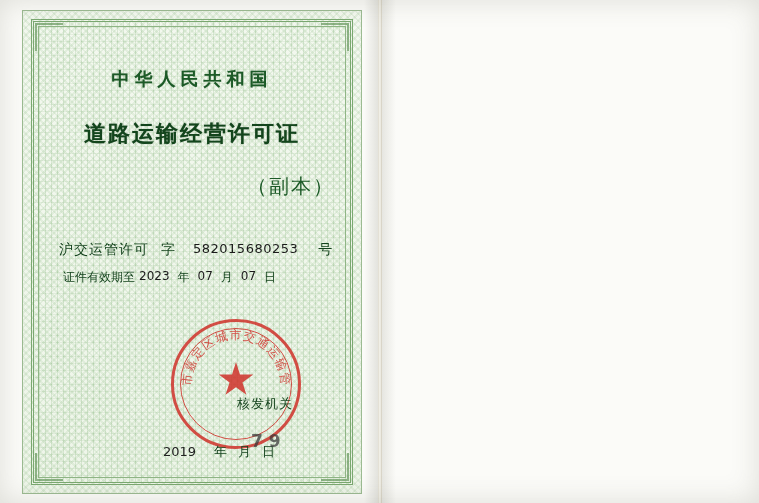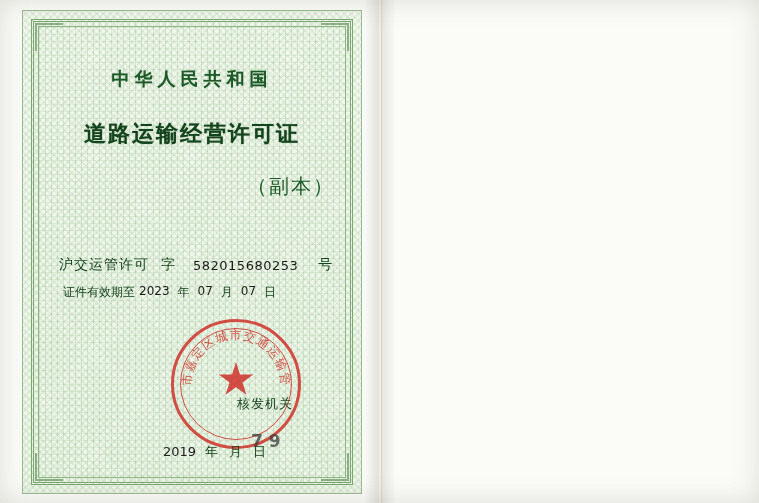--- a/index.html
+++ b/index.html
@@ -123,23 +123,22 @@
   }
   .sub-title {
     text-align: right;
     font-family: "DejaVu Serif", serif;
     font-size: 20px;
     letter-spacing: 2px;
     color: #1c5a27;
     margin-top: 24px;
   }
   .license-line {
-    margin-top: 56px;
+    margin-top: 41px;
     display: flex;
-    align-items: flex-end;
     font-family: "DejaVu Serif", serif;
     font-size: 14px;
     color: #14431d;
     padding-left: 10px;
   }
   .license-line .lbl { white-space: nowrap; letter-spacing: 1px; }
   .license-line .zi { margin: 0 12px; }
   .license-line .num {
     font-family: "DejaVu Sans", sans-serif;
     font-size: 13px;
@@ -224,21 +223,21 @@
     top: 432px;
     display: flex;
     align-items: baseline;
     font-family: "DejaVu Serif", serif;
     font-size: 13px;
     color: #14431d;
   }
   .date-line .d-val {
     font-family: "DejaVu Sans", sans-serif;
     color: #222;
-    margin-right: 9px;
+    margin-right: 18px;
   }
   .date-line .d-unit { margin: 0 10px 0 0; letter-spacing: 1px; }
   .date-handwritten {
     position: absolute;
     left: 228px;
     top: 420px;
     font-family: "DejaVu Sans", sans-serif;
     font-size: 17px;
     color: #3a3a3a;
     opacity: .75;

